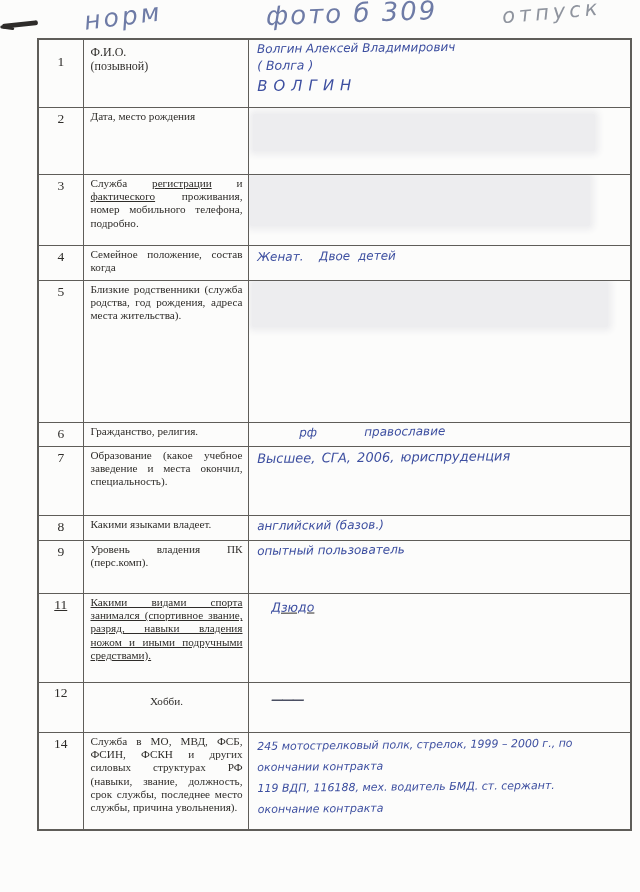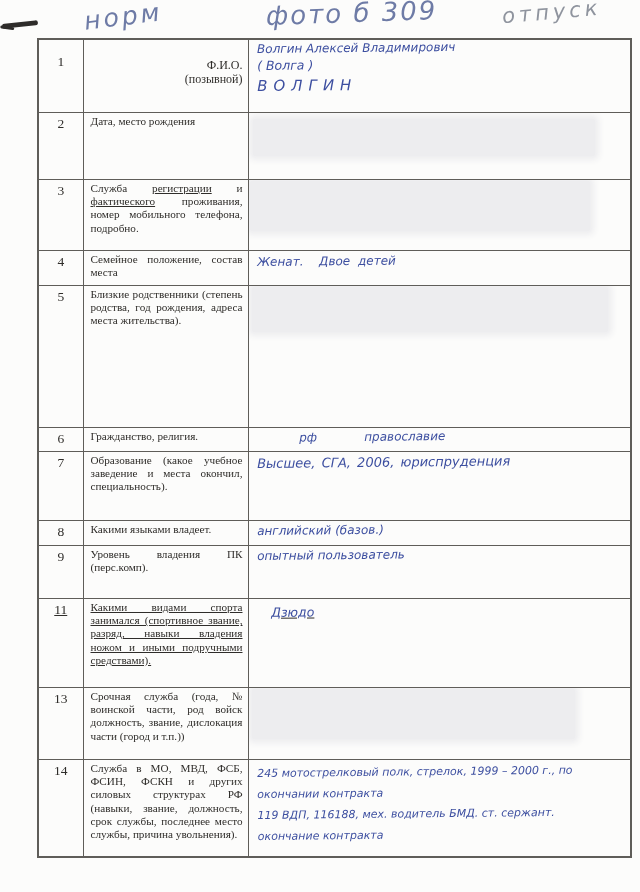--- a/index.html
+++ b/index.html
@@ -39,21 +39,21 @@
   .lbl .u{text-decoration:underline;}
   .ans{position:relative;padding:2px 20px 2px 8px;}
 
   
   .r1 td{height:52px;}  .r2 td{height:62px;}  .r3 td{height:66px;}
   .r4 td{height:30px;}  .r5 td{height:137px;} .r6 td{height:19px;}
   .r7 td{height:64px;}  .r8 td{height:20px;}  .r9 td{height:48px;}
   .r10 td{height:62px;} .r11 td{height:84px;text-decoration:underline;} .r12 td{height:35px;}
   .r13 td{height:67px;} .r14 td{height:92px;}
 
-  .r1 .lbl{text-align:right;padding-top:18px;white-space:pre-line;font-size:12px;}
+  .r1 .lbl{text-align:left;padding-top:5px;white-space:pre-line;font-size:12px;}
   .r1 .num{padding-top:14px;}
   .r12 .lbl{text-align:center;padding-top:12px;}
   .r12 .num{padding-top:2px;}
 
   
   .hand{
     font-family:"DejaVu Sans",sans-serif;font-style:italic;
     color:var(--ink_blue,#3d4fa0);
     font-size:12.5px;line-height:1.5;white-space:pre-wrap;
     transform:rotate(-0.6deg);transform-origin:left top;
@@ -123,29 +123,29 @@
     <tr class="r3">
       <td class="num">3</td>
       <td class="lbl"><span>Служба</span> <span class="u">регистрации</span> <span>и</span> <span class="u">фактического</span> <span>проживания, номер мобильного телефона, подробно.</span></td>
       <td class="ans">
         <div class="redact rd3"></div>
       </td>
     </tr>
 
     <tr class="r4">
       <td class="num">4</td>
-      <td class="lbl">Семейное положение, состав места</td>
+      <td class="lbl">Семейное положение, состав когда</td>
       <td class="ans">
         <div class="hand">Женат.  Двое детей</div>
       </td>
     </tr>
 
     <tr class="r5">
       <td class="num">5</td>
-      <td class="lbl">Близкие родственники (степень родства, год рождения, адреса места жительства).</td>
+      <td class="lbl">Близкие родственники (служба родства, год рождения, адреса места жительства).</td>
       <td class="ans">
         <div class="redact rd5"></div>
       </td>
     </tr>
 
     <tr class="r6">
       <td class="num">6</td>
       <td class="lbl">Гражданство, религия.</td>
       <td class="ans">
         <div class="hand">рф    православие</div>
@@ -178,28 +178,28 @@
 
 
     <tr class="r11">
       <td class="num">11</td>
       <td class="lbl">Какими видами спорта занимался (спортивное звание, разряд, навыки владения ножом и иными подручными средствами).</td>
       <td class="ans">
         <div class="hand">Дзюдо</div>
       </td>
     </tr>
 
-
-    <tr class="r13">
-      <td class="num">13</td>
-      <td class="lbl">Срочная служба (года, № воинской части, род войск должность, звание, дислокация части (город и т.п.))</td>
-      <td class="ans">
-        <div class="redact rd13"></div>
-      </td>
-    </tr>
+    <tr class="r12">
+      <td class="num">12</td>
+      <td class="lbl">Хобби.</td>
+      <td class="ans">
+        <div class="hand">———</div>
+      </td>
+    </tr>
+
 
     <tr class="r14">
       <td class="num">14</td>
       <td class="lbl">Служба в МО, МВД, ФСБ, ФСИН, ФСКН и других силовых структурах РФ (навыки, звание, должность, срок службы, последнее место службы, причина увольнения).</td>
       <td class="ans">
         <div class="hand">245 мотострелковый полк, стрелок, 1999 – 2000 г., по
 окончании контракта
 119 ВДП, 116188, мех. водитель БМД. ст. сержант.
 окончание контракта</div>
       </td>

